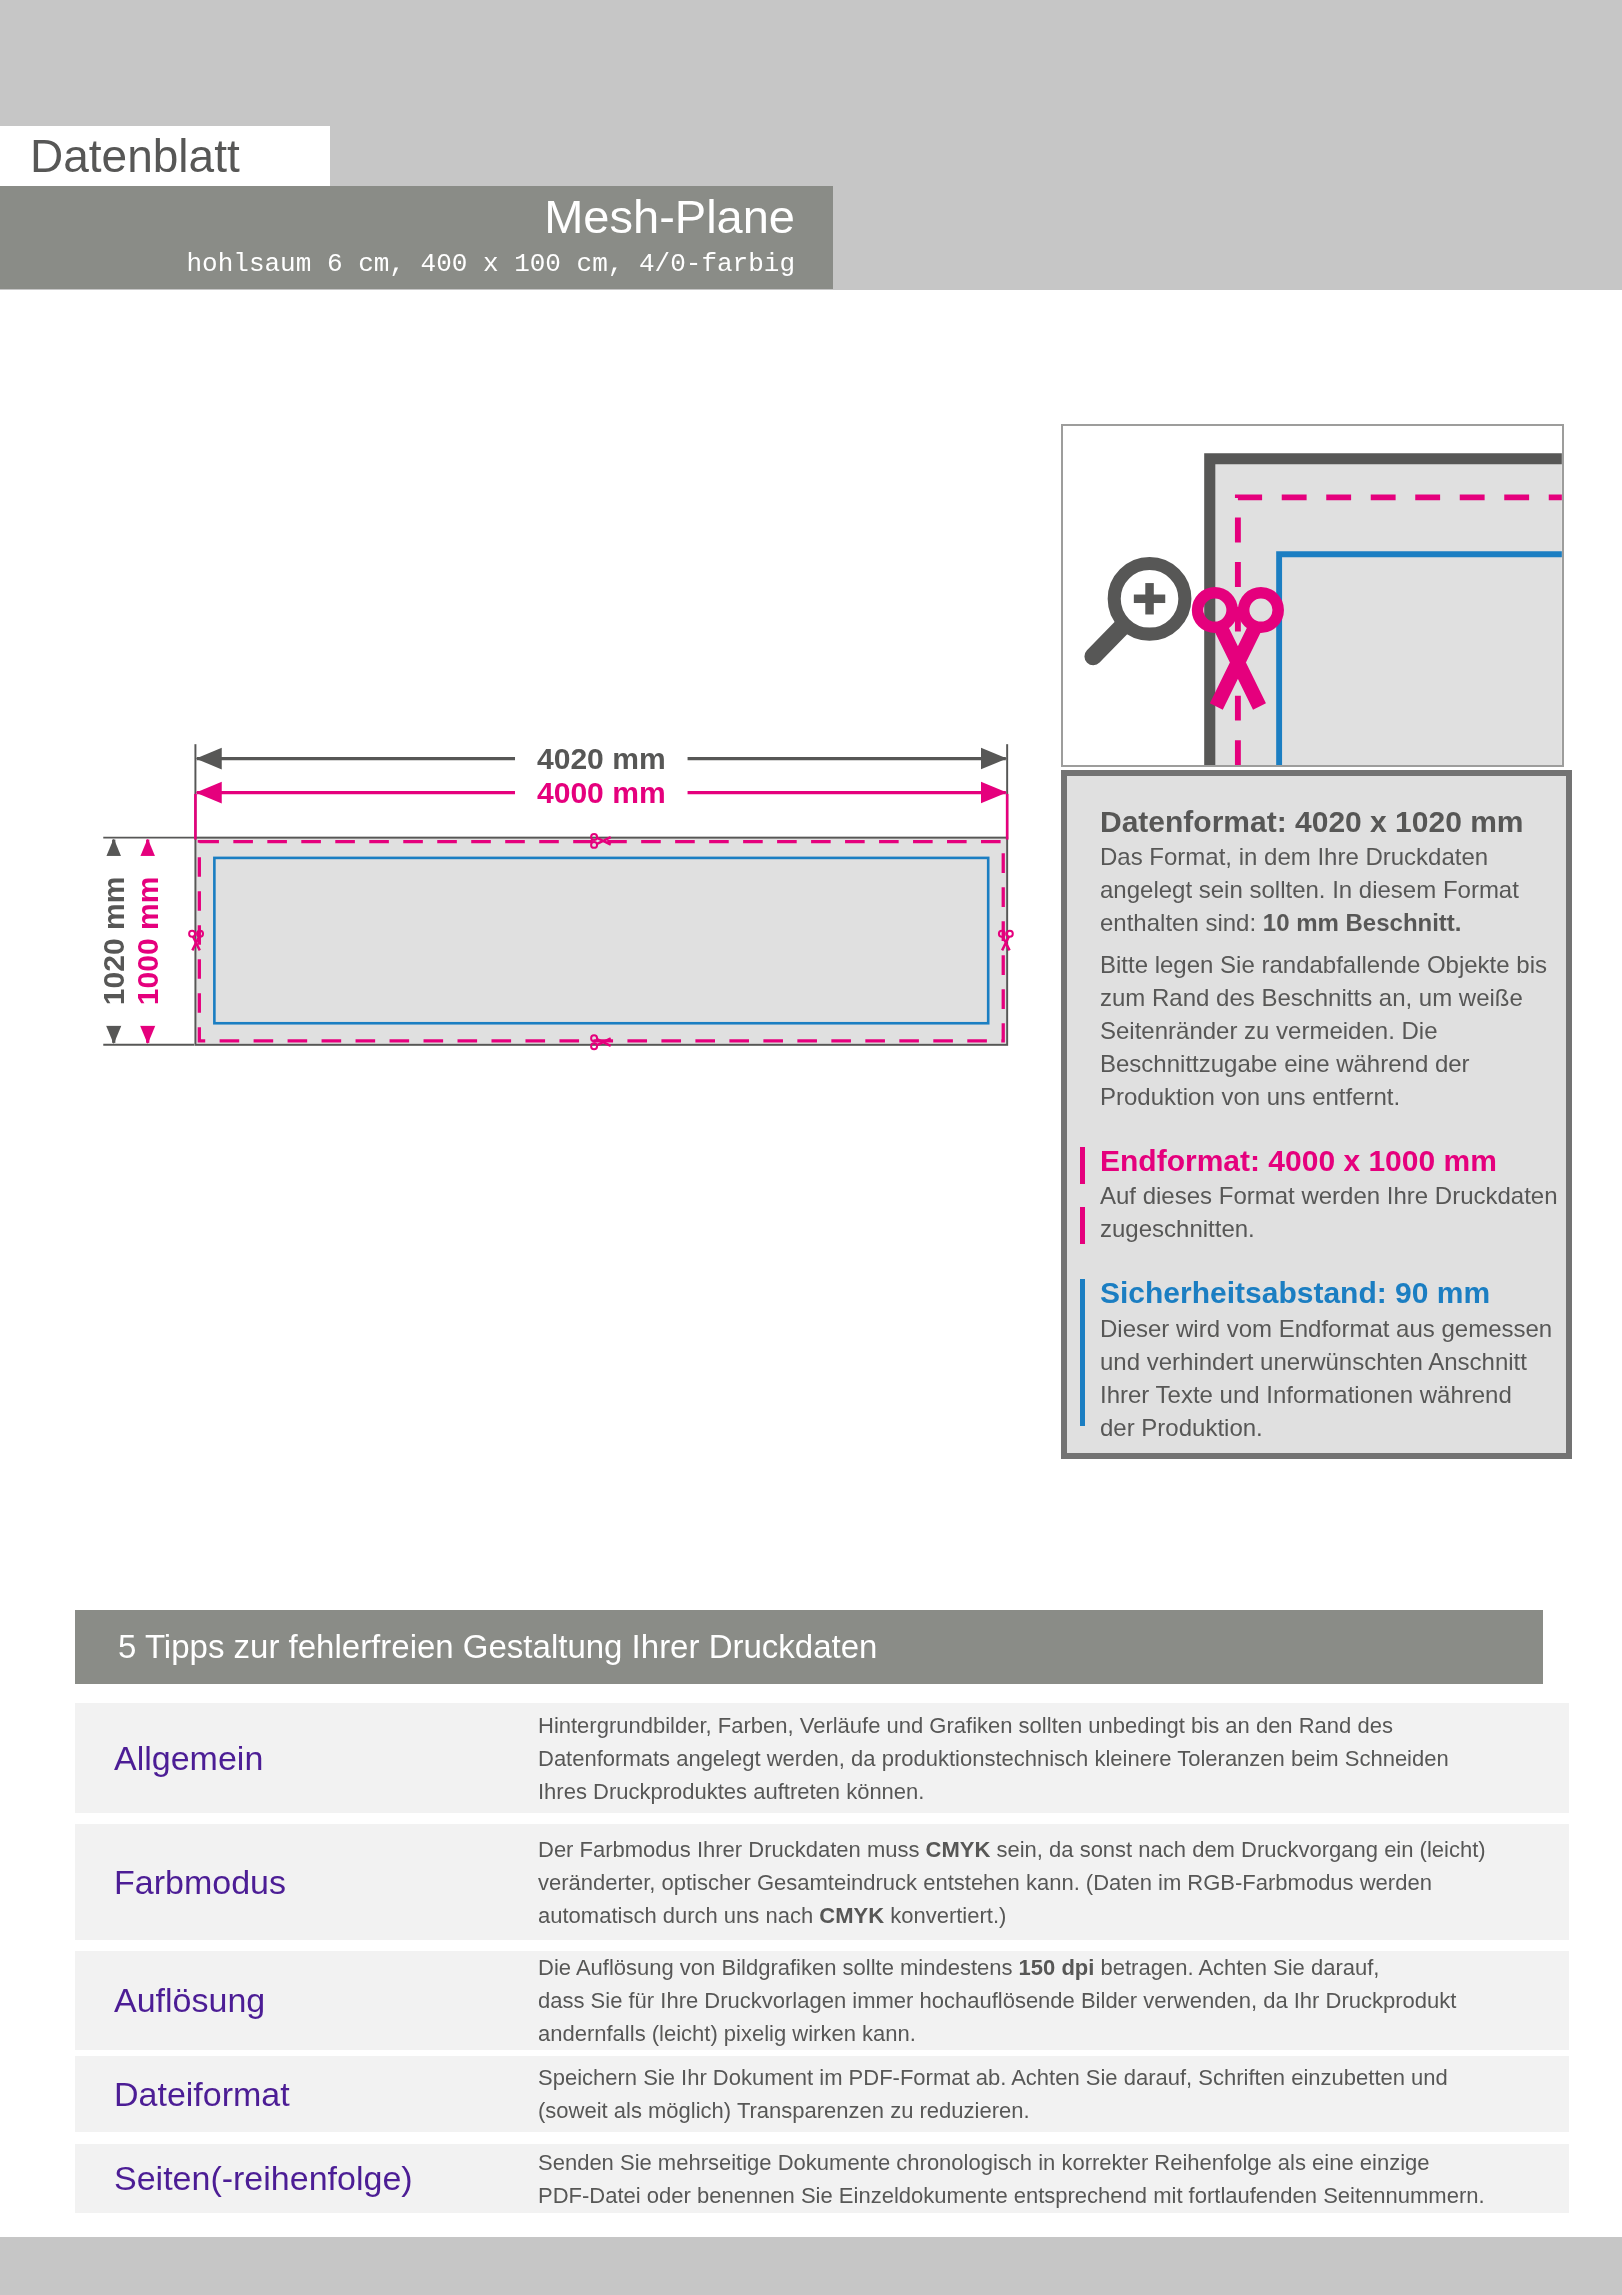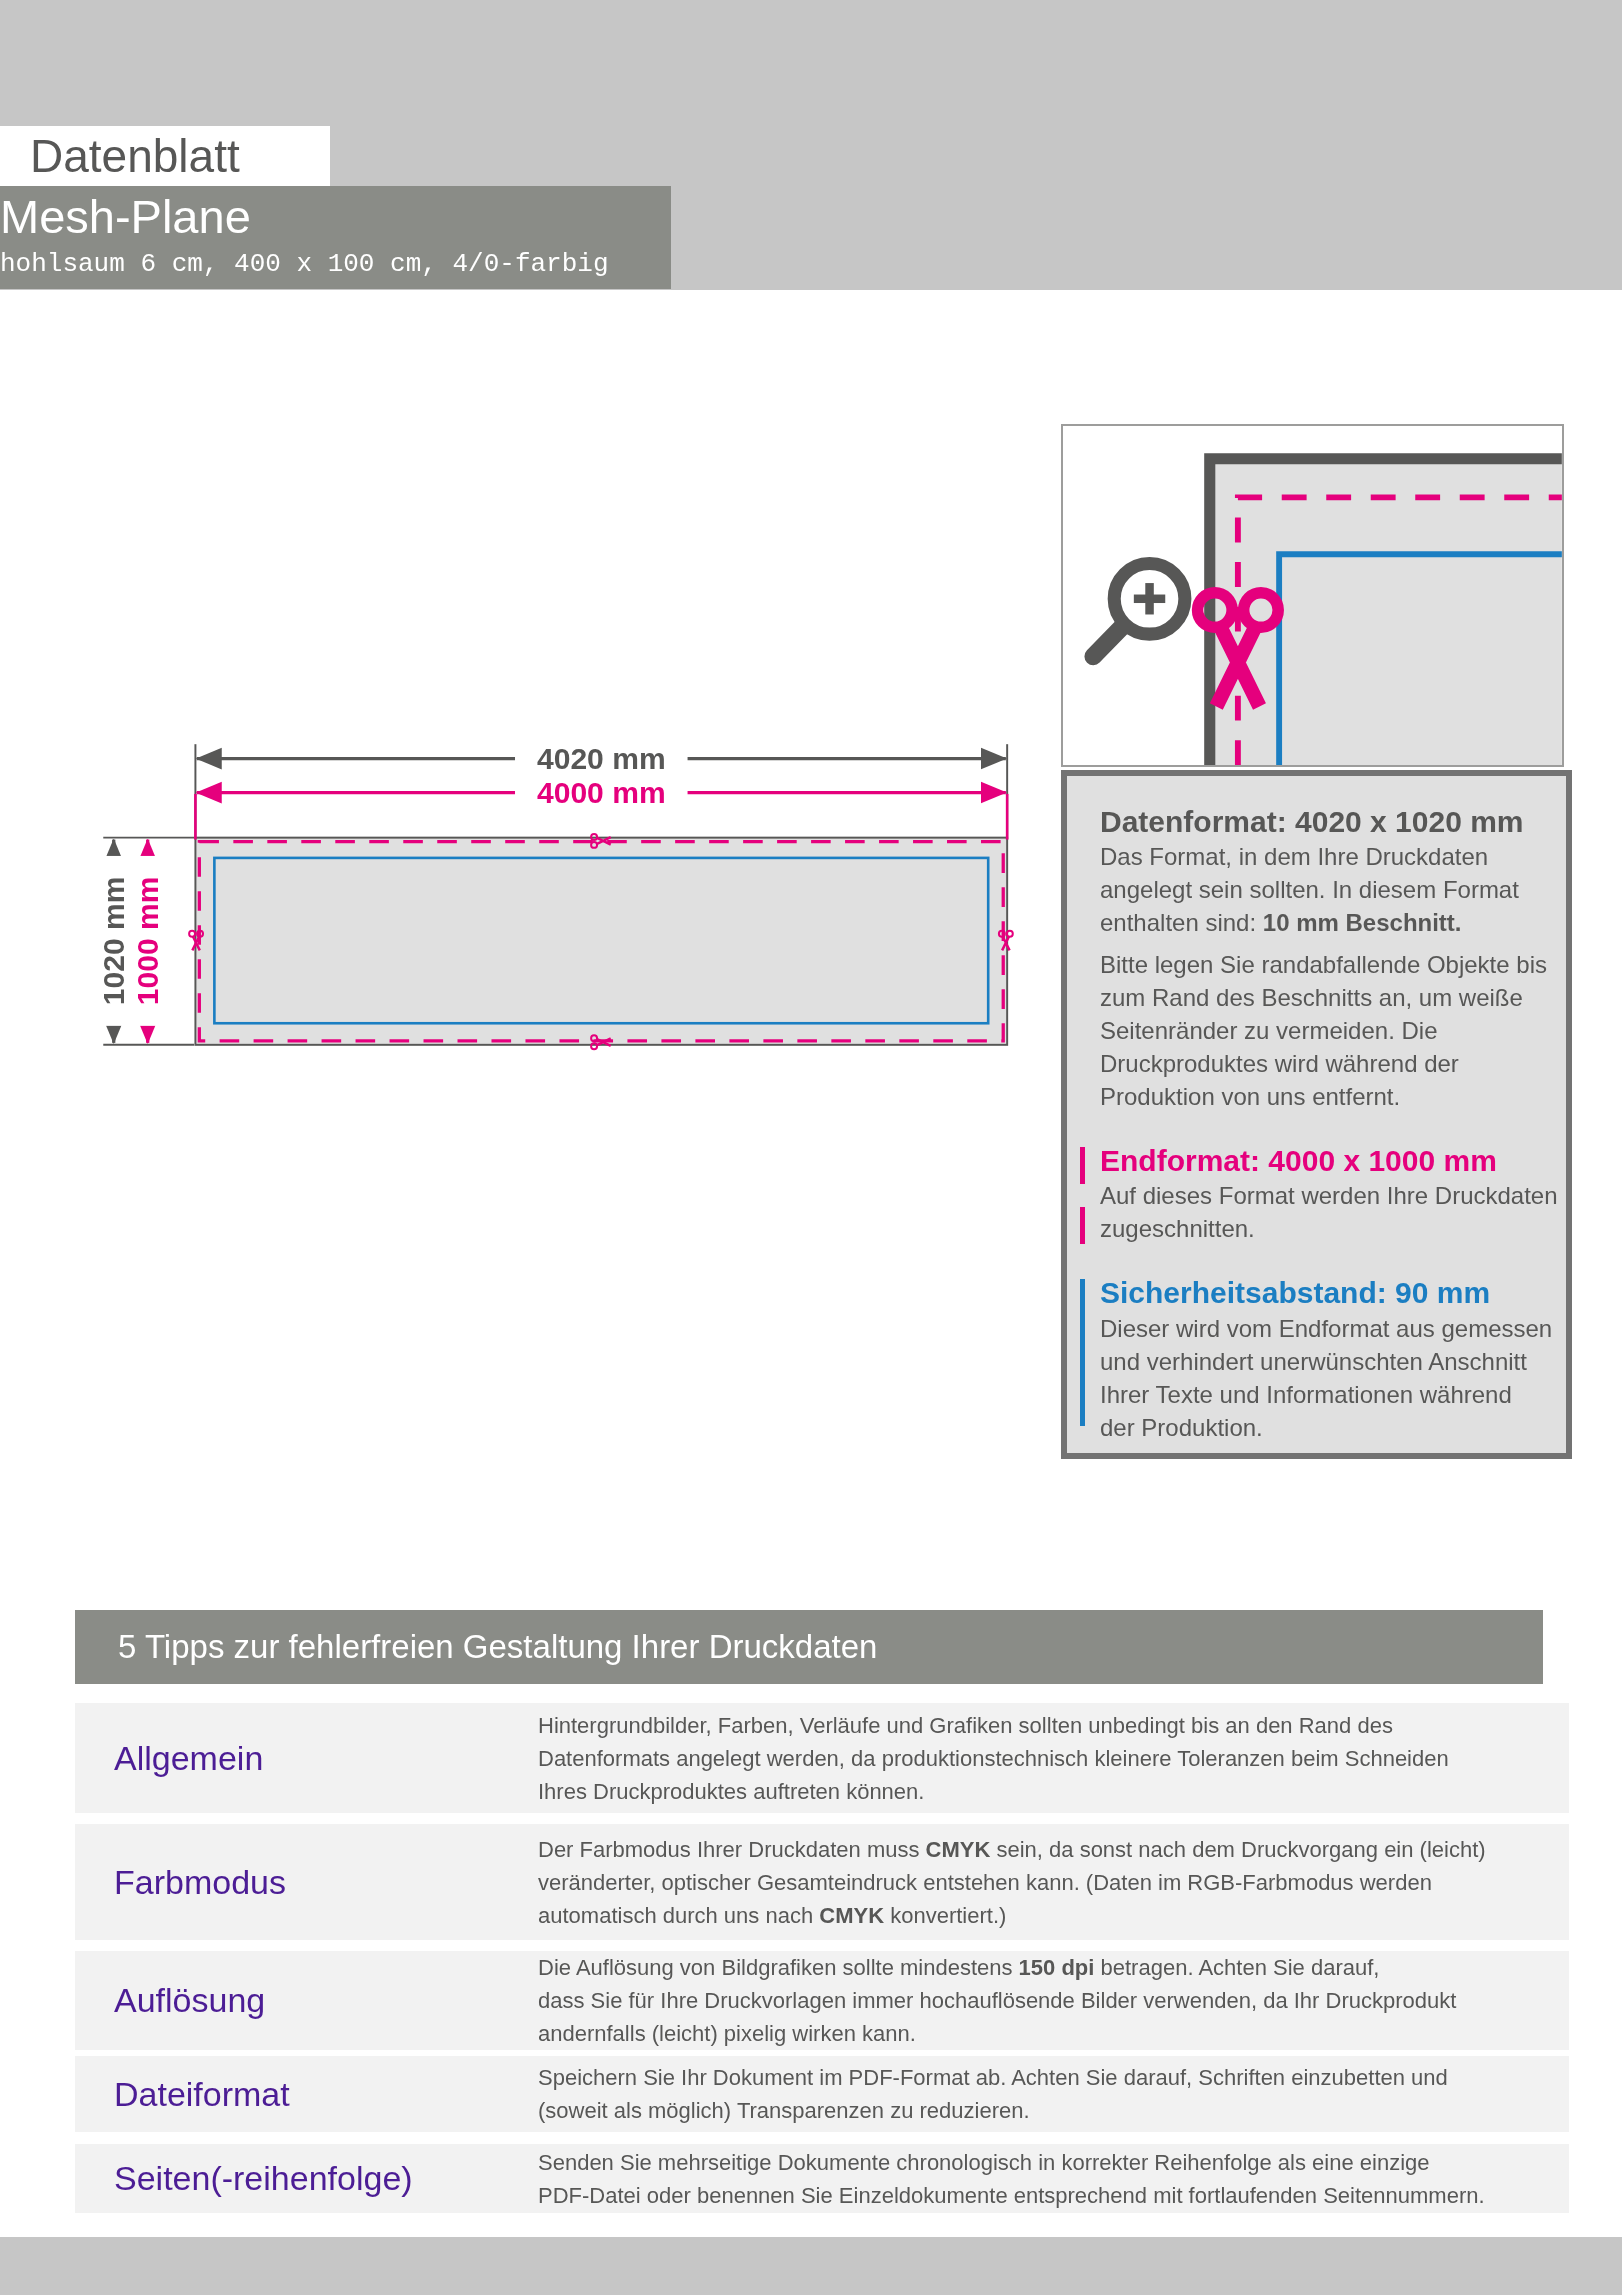--- a/index.html
+++ b/index.html
@@ -6,21 +6,21 @@
   body{
     width:1623px;height:2295px;position:relative;background:#ffffff;
     font-family:"Liberation Sans", sans-serif;color:#575756;
     overflow:hidden;
   }
   .abs{position:absolute;}
   
   .band-top{left:0;top:0;width:1623px;height:290px;background:#c6c6c6;}
   .datenblatt-box{left:0;top:126px;width:330px;height:61px;background:#ffffff;}
   .datenblatt-box span{display:block;padding-left:30px;font-size:46px;line-height:61px;color:#575756;}
-  .product-band{left:0;top:186px;width:671px;height:103px;background:#8a8c87;color:#fff;text-align:left;}
+  .product-band{left:0;top:186px;width:833px;height:103px;background:#8a8c87;color:#fff;text-align:right;}
   .product-name{font-size:47px;line-height:55px;margin:2.6px 38px 0 0;}
   .product-spec{font-size:26px;line-height:41px;margin:0 38px 12px 0;font-family:Liberation Mono, monospace;}
   
   .detail-box{left:1061px;top:424px;width:499px;height:339px;background:#ffffff;border:2px solid #9d9d9c;}
   .info-panel{left:1061px;top:770px;width:466px;height:649px;background:#e0e0e0;border:6px solid #737373;padding:27.5px 0 0 33px;}
   .section{position:relative;}
   .section + .section{margin-top:30px;}
   .s-head{font-size:30px;line-height:35px;font-weight:700;color:#575756;}
   .s-head.magenta{color:#e5007d;}
   .s-head.blue{color:#1b7ec2;}
@@ -129,21 +129,21 @@
       <rect x="125.5" y="240" width="13" height="48" fill="#575756"></rect>
       <line x1="90" y1="307" x2="46" y2="352" stroke="#575756" stroke-width="27" stroke-linecap="round"></line>
     </g>
   </svg>
 </div>
 
 <div class="abs info-panel">
   <div class="section">
     <div class="s-head">Datenformat: 4020 x 1020 mm</div>
     <div class="s-body"><span>Das Format, in dem Ihre Druckdaten</span><br><span>angelegt sein sollten. In diesem Format</span><br><span>enthalten sind: </span><span class="bold">10 mm Beschnitt.</span></div>
-    <div class="s-body"><span>Bitte legen Sie randabfallende Objekte bis</span><br><span>zum Rand des Beschnitts an, um weiße</span><br><span>Seitenränder zu vermeiden. Die</span><br><span>Druckproduktes wird während der</span><br><span>Produktion von uns entfernt.</span></div>
+    <div class="s-body"><span>Bitte legen Sie randabfallende Objekte bis</span><br><span>zum Rand des Beschnitts an, um weiße</span><br><span>Seitenränder zu vermeiden. Die</span><br><span>Beschnittzugabe eine während der</span><br><span>Produktion von uns entfernt.</span></div>
   </div>
   <div class="section">
     <div class="bar dashed"></div>
     <div class="s-head magenta">Endformat: 4000 x 1000 mm</div>
     <div class="s-body"><span>Auf dieses Format werden Ihre Druckdaten</span><br><span>zugeschnitten.</span></div>
   </div>
   <div class="section">
     <div class="bar solid"></div>
     <div class="s-head blue">Sicherheitsabstand: 90 mm</div>
     <div class="s-body"><span>Dieser wird vom Endformat aus gemessen</span><br><span>und verhindert unerwünschten Anschnitt</span><br><span>Ihrer Texte und Informationen während</span><br><span>der Produktion.</span></div>

